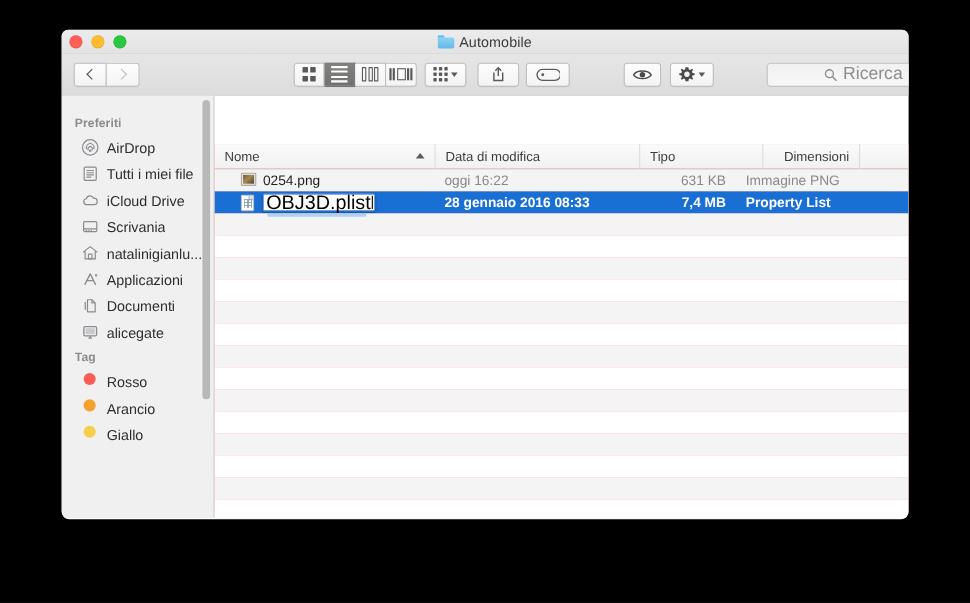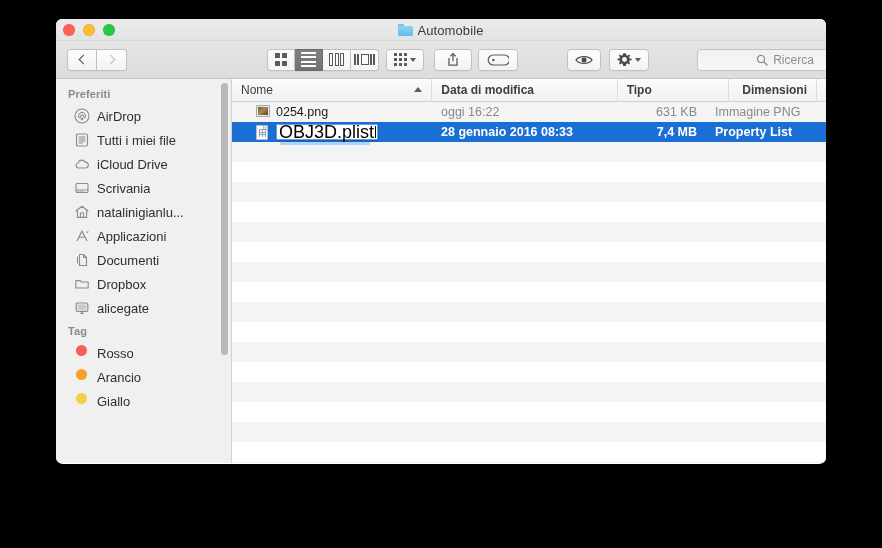--- a/index.html
+++ b/index.html
@@ -6,21 +6,21 @@
   html, body {
     width: 882px; height: 548px;
     background: #000000;
     font-family: "Liberation Sans", sans-serif;
     overflow: hidden;
   }
 
   
   .window {
     position: absolute;
-    left: 56px; top: 19px;
+    left: 56px; top: 27px;
     width: 770px; height: 445px;
     background: #ffffff;
     border-radius: 6px 6px 7px 7px;
     overflow: hidden;
     box-shadow: 0 0 0 0.5px rgba(0,0,0,0.35);
   }
 
   
   .titlebar {
     position: relative;
@@ -101,21 +101,21 @@
   .action { position: absolute; left: 553px; }
   .action .btn { width: 40px; gap: 3px; }
 
   .searchbox {
     position: absolute; left: 641px;
     width: 176px; height: 22px;
     background: linear-gradient(to bottom, #f1f1f1 0%, #f7f7f7 100%);
     border: 1px solid #c3c3c4; border-radius: 4px;
     display: flex; align-items: center; justify-content: center; gap: 5px;
   }
-  .search-ph { font-size: 12px; color: #8d8d8d; }
+  .search-ph { font-size: 16px; color: #8d8d8d; }
 
   .caret-dn {
     width: 0; height: 0;
     border-left: 3.5px solid transparent; border-right: 3.5px solid transparent;
     border-top: 4px solid #5a5a5a;
   }
 
   
   .ico-grid { display: grid; grid-template-columns: 5px 5px; grid-template-rows: 5px 5px; gap: 2.5px; }
   .ico-grid i { background: #5a5a5a; border-radius: 0.5px; }
@@ -129,56 +129,56 @@
   .ico-flow i { width: 8px; height: 11px; border: 1.5px solid #5a5a5a; display: block; }
   .ico-arr { display: grid; grid-template-columns: repeat(3, 3.5px); grid-template-rows: repeat(3, 3px); gap: 1.6px; }
   .ico-arr i { background: #5a5a5a; border-radius: 0.5px; }
 
   
   .body { position: relative; height: 384px; display: flex; }
 
   
   .sidebar {
     position: relative;
-    width: 176px; flex: none;
+    width: 139px; flex: none;
     background: #f0f0f0;
     border-right: 1px solid #d2d2d2;
     overflow: hidden;
-    padding-top: 4px;
+    padding-top: 14px;
   }
   .sb-head {
     font-size: 11px; color: #8b8b8b; font-weight: bold;
     padding: 5px 0 4px 12px; letter-spacing: 0.1px;
   }
   .sb-item {
     height: 24px; display: flex; align-items: center; gap: 7px;
     padding-left: 18px; font-size: 13px; color: #2e2e2e;
   }
   .sb-ico { width: 16px; height: 16px; flex: none; position: relative; color: #83838a; }
   .sb-label { white-space: nowrap; overflow: hidden; }
   .dot { width: 11px; height: 11px; border-radius: 50%; margin-left: 2px; }
 
   .sb-scroll {
     position: absolute; right: 3px; top: 4px;
     width: 7px; height: 272px;
     background: #b8b8b8; border-radius: 4px;
   }
 
   
-  .filelist { position: relative; flex: 1; background: #fca5a5; overflow: hidden; }
+  .filelist { position: relative; flex: 1; background: #fca5a5; overflow: hidden; margin-top: 44px; }
 
   .colhead {
     position: relative; height: 23px;
     background: linear-gradient(to bottom, #fbfbfb 0%, #f1f1f1 100%);
     border-bottom: 1px solid #d3d3d3;
     display: flex; align-items: center;
     font-size: 12px; color: #3e3e3e;
   }
   .col { position: relative; height: 23px; display: flex; align-items: center; padding-left: 9px; }
-  .col + .col { border-left: 1px solid #dcdcdc; font-weight: bold; }
+  .col + .col { border-left: 1px solid #dcdcdc; }
   .col.c-name { width: 200px; }
   .col.c-date { width: 186px; }
   .col.c-size { width: 88px; justify-content: flex-end; padding-right: 9px; padding-left: 0; }
   .col.c-type { width: 112px; }
   .col.c-pad  { flex: 1; }
   .sort-caret {
     position: absolute; right: 9px; top: 8px;
     width: 0; height: 0;
     border-left: 4px solid transparent; border-right: 4px solid transparent;
     border-bottom: 5px solid #5c5c5c;
@@ -445,28 +445,20 @@
         <span class="sb-ico">
           <svg width="16" height="16" viewBox="0 0 16 16">
             <path d="M5.5 2.5 H9.5 L12.5 5.5 V13.5 H5.5 Z" fill="none" stroke="#8a8a90" stroke-width="1.1" stroke-linejoin="round"></path>
             <path d="M3.5 4.5 V11.5" stroke="#8a8a90" stroke-width="1.1"></path>
             <path d="M9.5 2.5 V5.5 H12.5" fill="none" stroke="#8a8a90" stroke-width="1"></path>
           </svg>
         </span>
         <span class="sb-label">Documenti</span>
       </div>
 
-      <div class="sb-item">
-        <span class="sb-ico">
-          <svg width="16" height="16" viewBox="0 0 16 16">
-            <path d="M1.8 4.6 H6.4 L7.4 6 H14.2 V12 H1.8 Z" fill="none" stroke="#8a8a90" stroke-width="1.1" stroke-linejoin="round"></path>
-          </svg>
-        </span>
-        <span class="sb-label">Dropbox</span>
-      </div>
 
 
       <div class="sb-item">
         <span class="sb-ico">
           <svg width="16" height="16" viewBox="0 0 16 16">
             <rect x="2.2" y="3" width="11.6" height="8.4" rx="1.2" fill="none" stroke="#8a8a90" stroke-width="1.2"></rect>
             <rect x="3.8" y="4.4" width="8.4" height="5.4" fill="#c9c9ce"></rect>
             <path d="M6.4 13.4 H9.6 M8 11.4 V13.4" stroke="#8a8a90" stroke-width="1.2"></path>
           </svg>
         </span>

